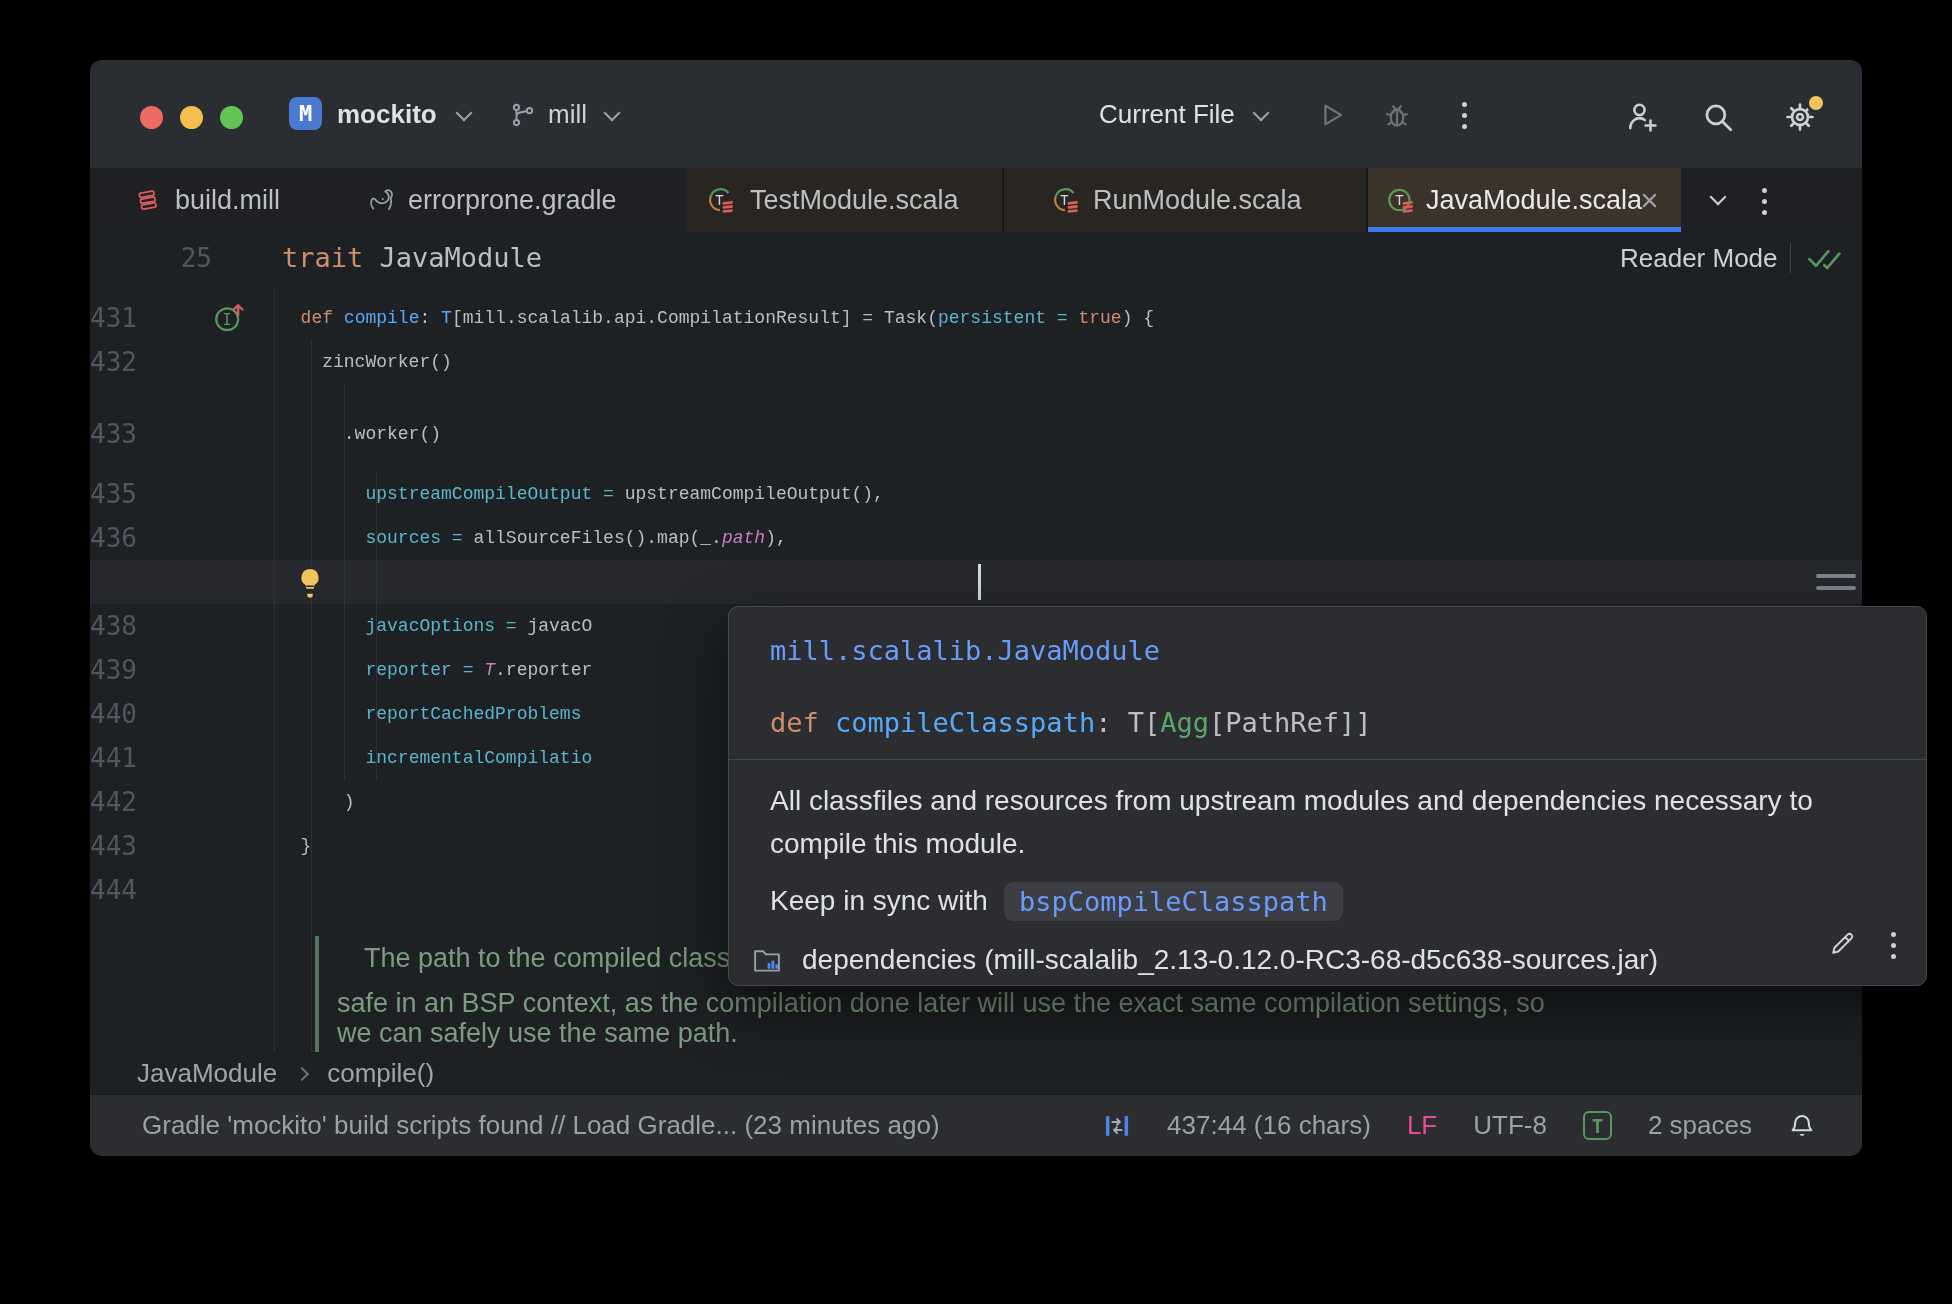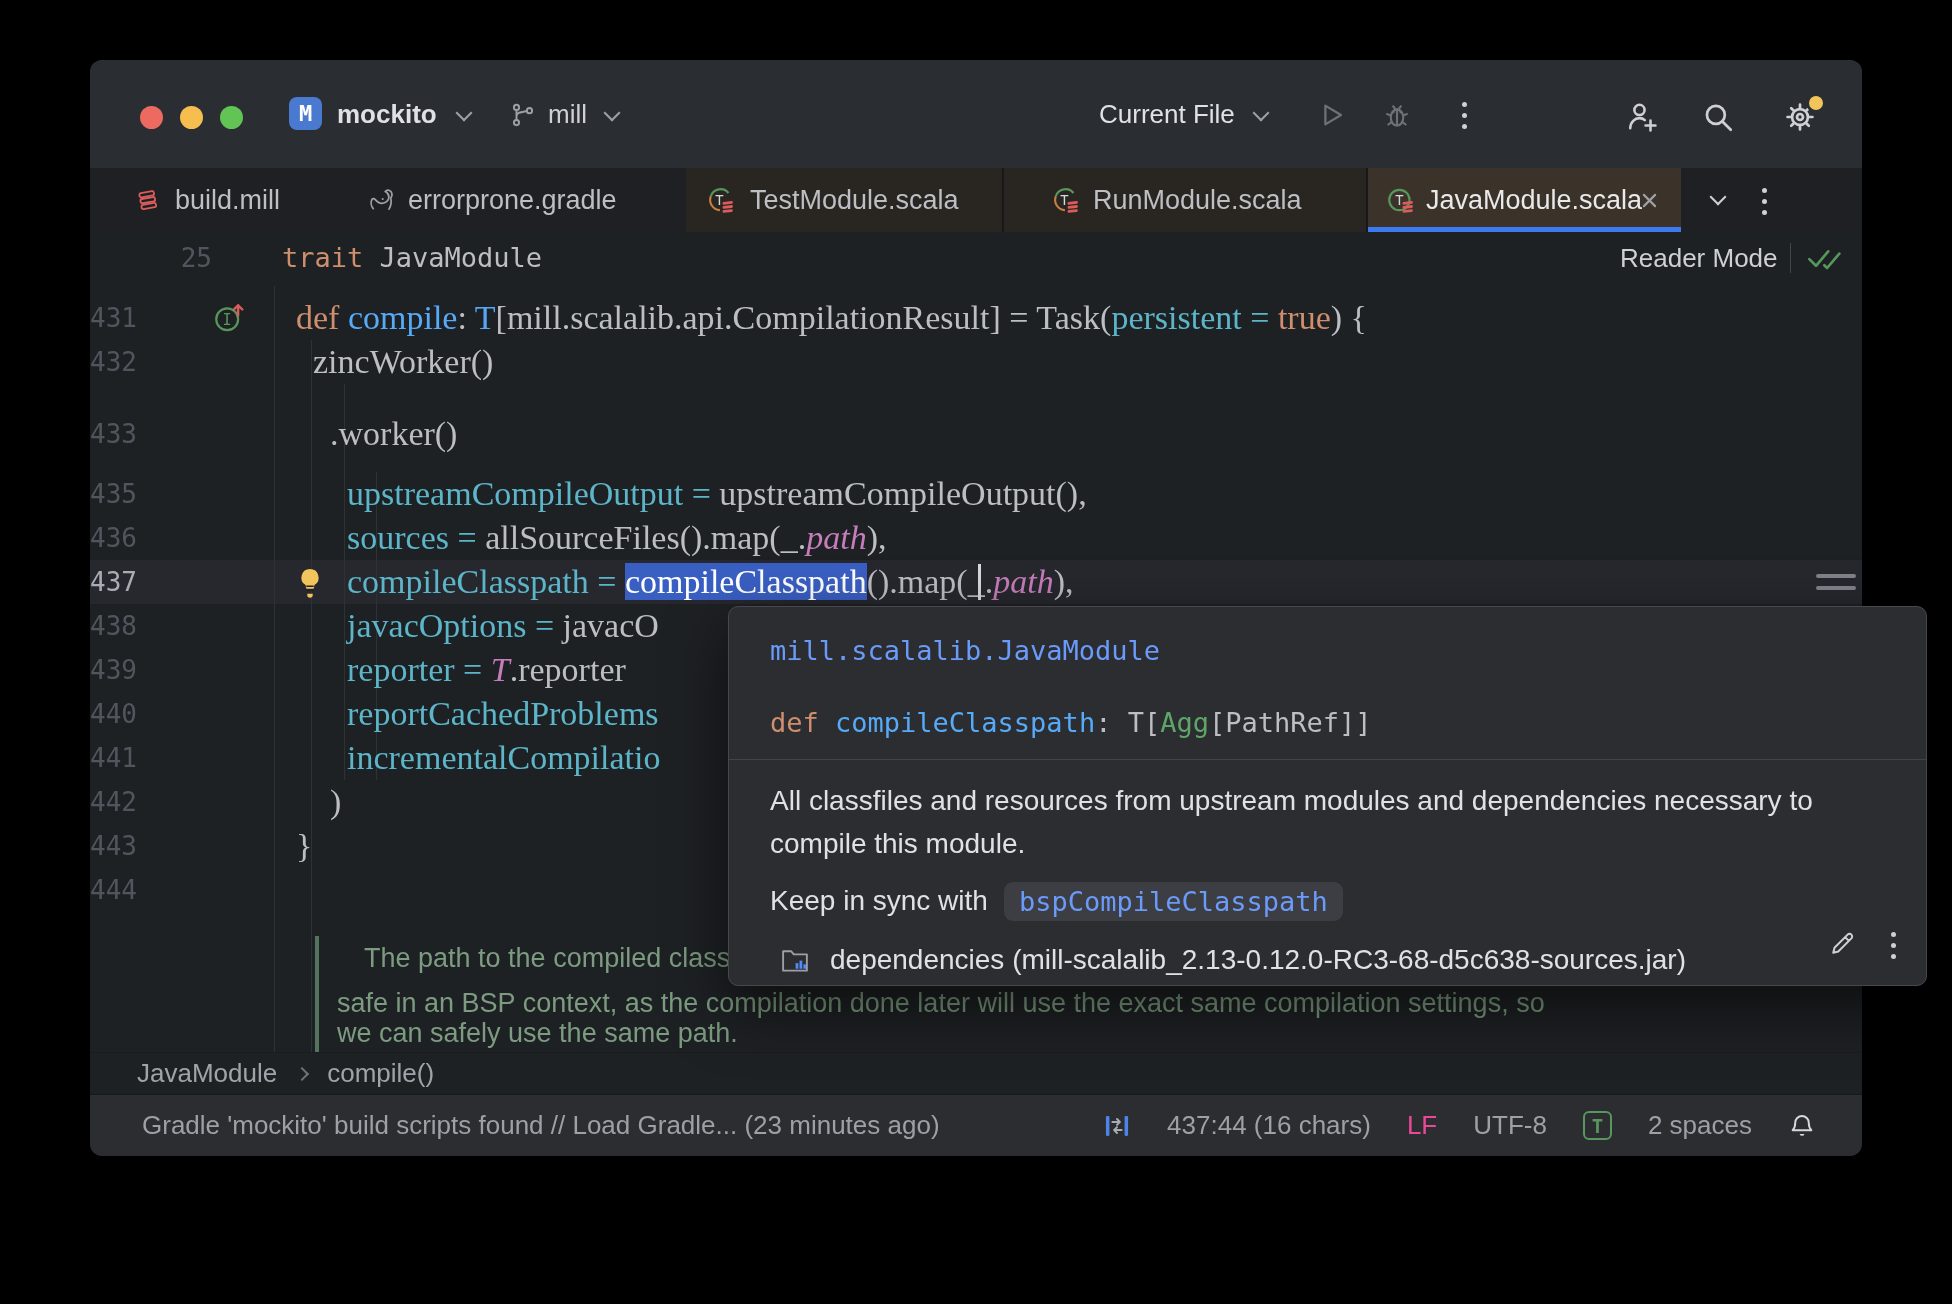--- a/index.html
+++ b/index.html
@@ -33,42 +33,42 @@
 
   
   .editor{position:absolute;left:0;top:226px;width:100%;height:766px;background:#1E2124;overflow:hidden;}
   .gutterline{position:absolute;left:184px;top:0;width:1px;height:766px;background:#2E3135;}
   .guide{position:absolute;width:1px;background:#2E3135;}
   .curline{position:absolute;left:0;top:274px;width:100%;height:44px;background:#26282E;}
   .crow{position:absolute;left:0;width:100%;height:44px;line-height:44px;}
   .crow .ln{position:absolute;left:0;top:0;width:122px;font-family:"DejaVu Sans Mono",monospace;
             font-size:26px;color:#51565E;}
   .crow.cur .ln{color:#A8ADB5;}
-  .crow pre{position:absolute;left:189px;top:0;margin:0;font-family:Liberation Serif, serif;font-size:34px;line-height:44px;}
+  .crow pre{position:absolute;left:189px;top:0;margin:0;font-family:Liberation Mono, monospace;font-size:18px;line-height:44px;}
   .tk-pl{color:#BCBEC4}.tk-kw{color:#CF8E6D}.tk-fn{color:#57AAF7}.tk-pa{color:#5CB5C8}
   .tk-fi{color:#C77DBB;font-style:italic}.tk-tp{color:#C77DBB;font-style:italic}
   .tk-ty{color:#56A8F5}.tk-gr{color:#5FA569}
   .tk-sel{background:#3A5FC3;color:#FFFFFF}
   .caret{position:absolute;left:888px;top:278px;width:2.5px;height:36px;background:#D6D9DE;}
   .docline{position:absolute;left:247px;height:34px;line-height:34px;font-size:27px;color:#7C9B80;white-space:nowrap;}
   .docbar{position:absolute;left:225px;top:650px;width:4px;height:118px;background:#55745C;}
   .sbthumb{position:absolute;left:1726px;width:40px;height:4px;border-radius:2px;background:#7F838A;}
 
   
   .popup{position:absolute;left:638px;top:546px;width:1197px;height:378px;background:#2B2D31;
          border:1px solid #46484D;border-radius:10px;box-shadow:0 22px 60px rgba(0,0,0,.6);z-index:40;}
   .popup .qual{position:absolute;left:41px;top:28px;font-size:27px;color:#6B9BFA;}
   .popup .sig{position:absolute;left:41px;top:100px;font-size:27px;white-space:pre;}
   .popup .divider{position:absolute;left:0;top:152px;width:100%;height:1px;background:#404349;}
   .popup .body{position:absolute;left:41px;top:172px;font-size:28px;line-height:43px;color:#DFE1E5;white-space:nowrap;}
   .popup .syncrow{position:absolute;left:41px;top:272px;height:44px;display:flex;align-items:center;}
   .popup .synclabel{font-size:28px;color:#DFE1E5;white-space:nowrap;}
   .chip{margin-left:16px;padding:4px 15px;background:#3C3E43;border-radius:9px;font-family:"DejaVu Sans Mono",monospace;
         font-size:27px;color:#6B9BFA;white-space:nowrap;}
-  .popup .deprow{position:absolute;left:51px;top:336px;height:34px;display:flex;align-items:center;gap:20px;}
+  .popup .deprow{position:absolute;left:23px;top:336px;height:34px;display:flex;align-items:center;gap:20px;}
   .popup .deptext{font-size:28px;color:#DFE1E5;white-space:nowrap;}
 
   
   .breadcrumbs{position:absolute;left:0;top:992px;width:100%;height:42px;background:#1E2124;border-top:1px solid #191B1D;
                display:flex;align-items:center;padding-left:47px;box-sizing:border-box;gap:20px;}
   .bc{font-size:26px;color:#A0A3A9;white-space:nowrap;}
   .bcsep{display:inline-block;width:8px;height:8px;border-right:2px solid #6F737A;border-bottom:2px solid #6F737A;transform:rotate(-45deg);}
   .statusbar{position:absolute;left:0;top:1034px;width:100%;height:61px;background:#2B2D30;border-top:1px solid #17181A;
              border-radius:0 0 12px 12px;}
   .stattext{font-size:26px;color:#9CA0A7;white-space:nowrap;}
@@ -249,24 +249,20 @@
             <span class="ln">433</span>
             <pre><span class="tk-pl">      .worker()</span></pre>
           </div>
           <div class="crow" style="top: 186px;">
             <span class="ln">435</span>
             <pre><span class="tk-pl">        </span><span class="tk-pa">upstreamCompileOutput = </span><span class="tk-pl">upstreamCompileOutput(),</span></pre>
           </div>
           <div class="crow" style="top: 230px;">
             <span class="ln">436</span>
             <pre><span class="tk-pl">        </span><span class="tk-pa">sources = </span><span class="tk-pl">allSourceFiles().map(_.</span><span class="tk-fi">path</span><span class="tk-pl">),</span></pre>
-          </div>
-          <div class="crow cur" style="top: 274px;">
-            <span class="ln">437</span>
-            <pre><span class="tk-pl">        </span><span class="tk-pa">compileClasspath = </span><span class="tk-sel">compileClasspath</span><span class="tk-pl">().map(_.</span><span class="tk-fi">path</span><span class="tk-pl">),</span></pre>
           </div>
           <div class="crow" style="top: 318px;">
             <span class="ln">438</span>
             <pre><span class="tk-pl">        </span><span class="tk-pa">javacOptions = </span><span class="tk-pl">javacO</span></pre>
           </div>
           <div class="crow" style="top: 362px;">
             <span class="ln">439</span>
             <pre><span class="tk-pl">        </span><span class="tk-pa">reporter = </span><span class="tk-tp">T</span><span class="tk-pl">.reporter</span></pre>
           </div>
           <div class="crow" style="top: 406px;">

